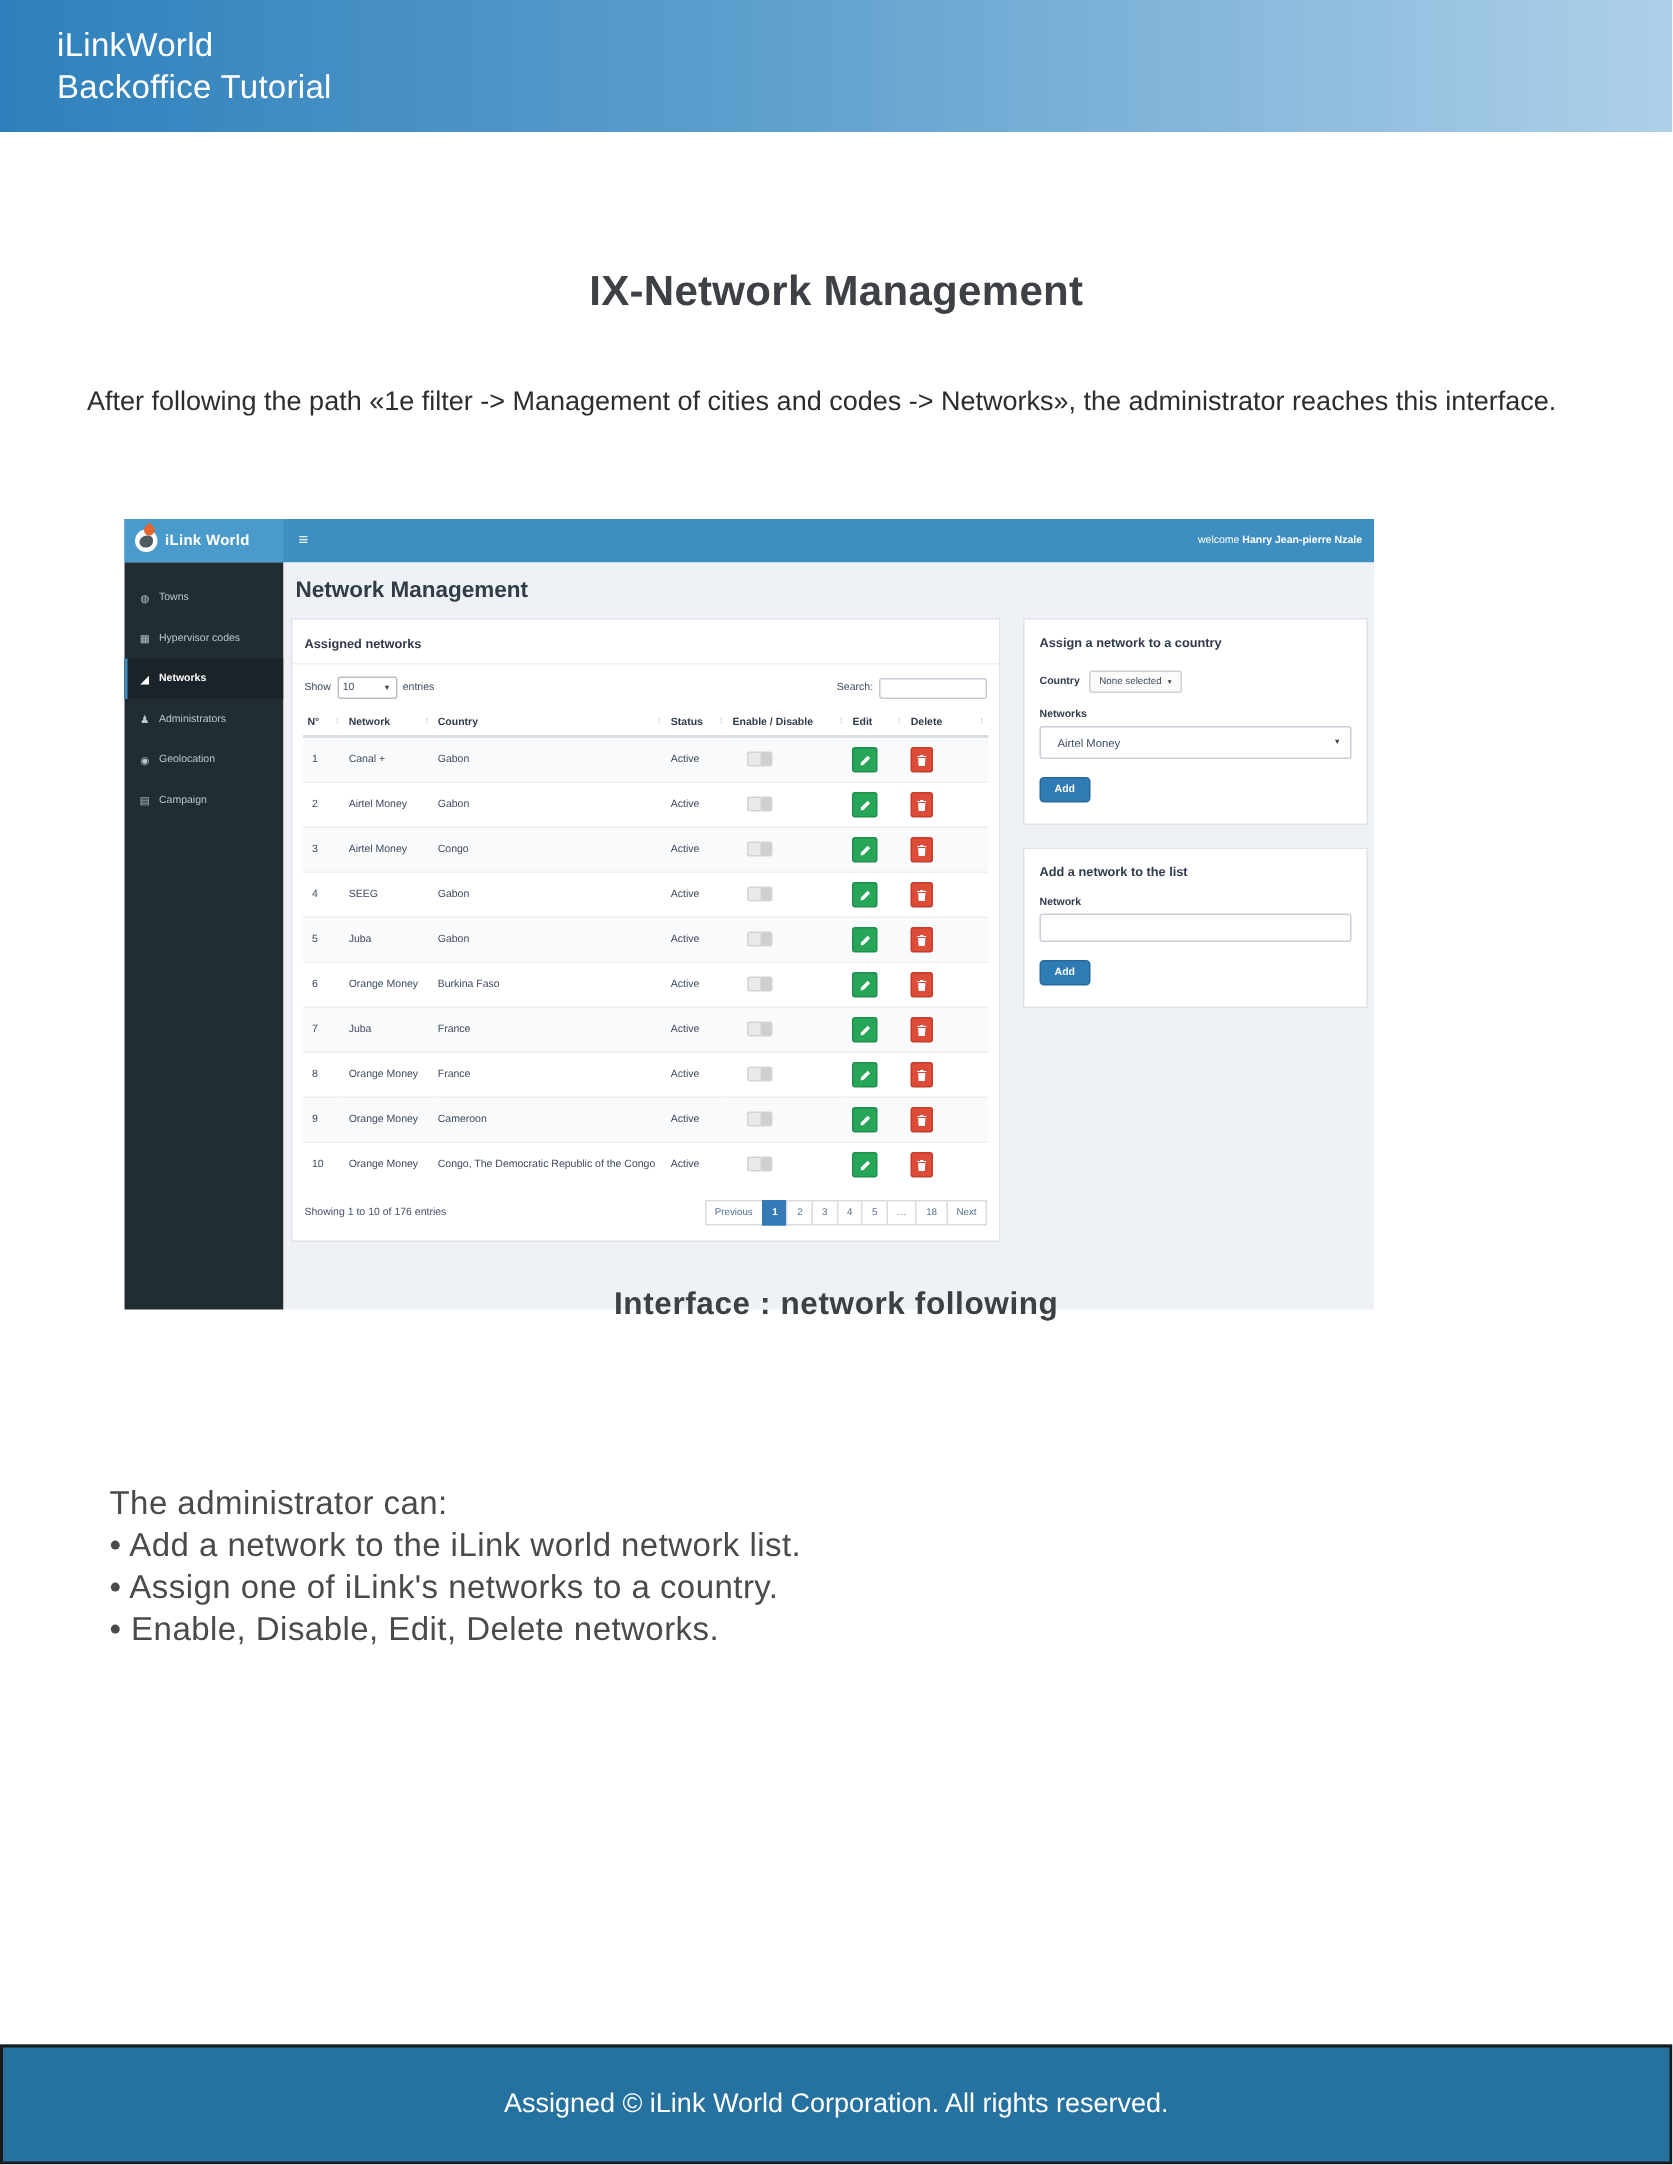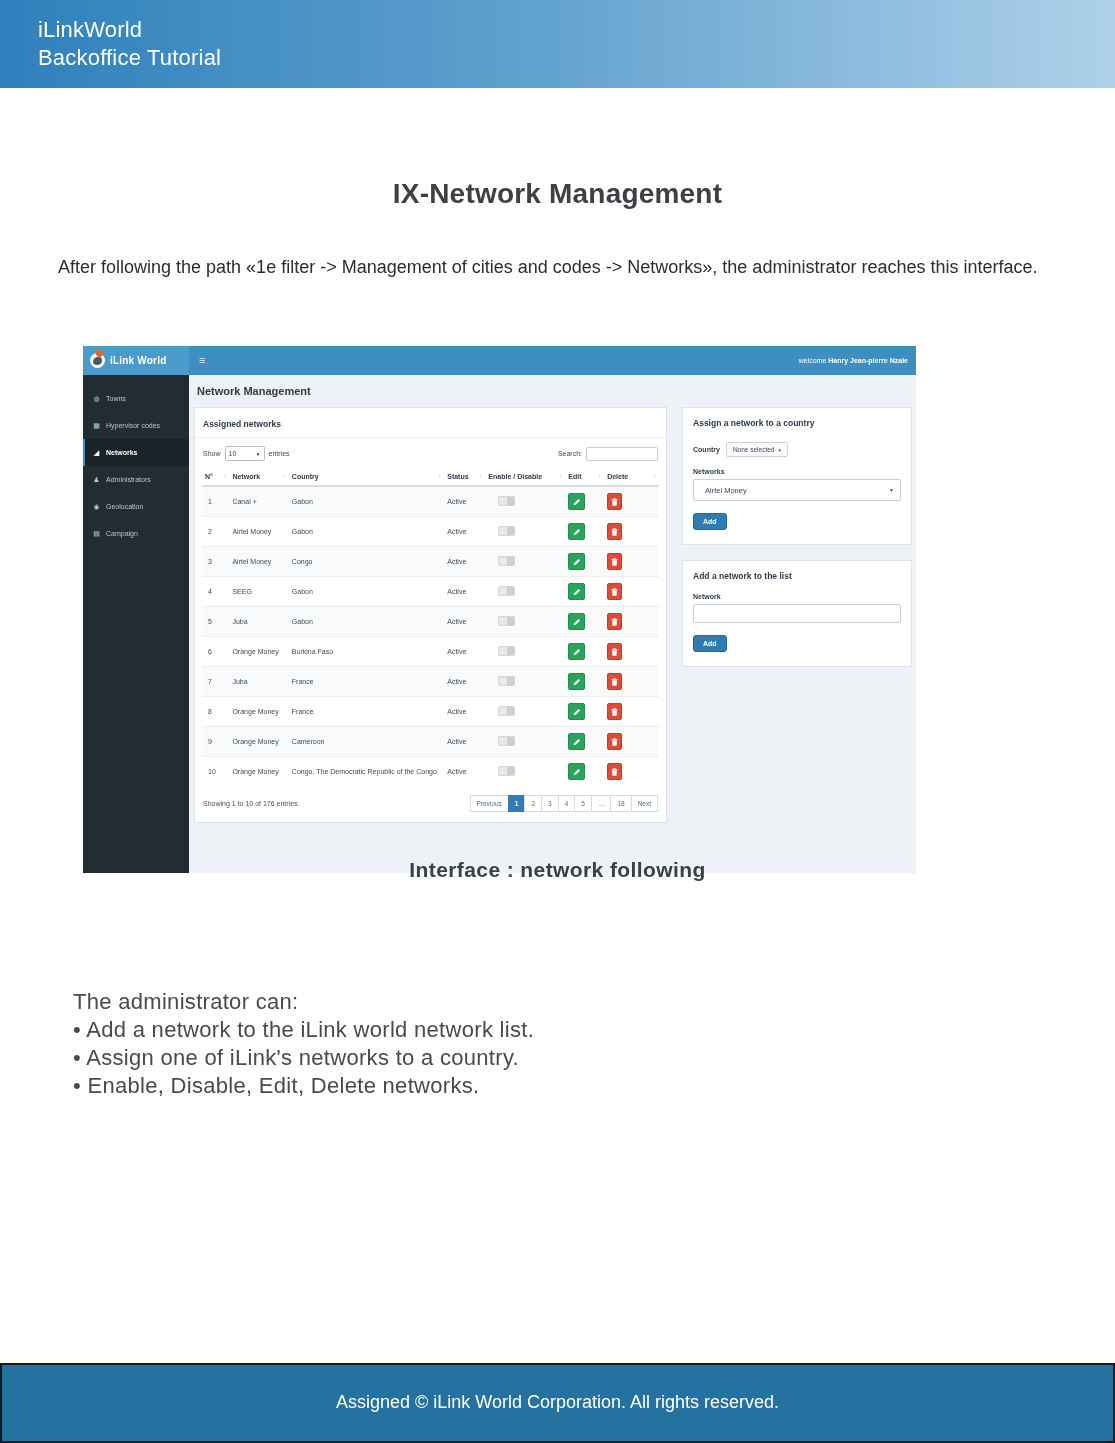--- a/index.html
+++ b/index.html
@@ -31,21 +31,21 @@
   .welcome{margin-left:auto;align-self:center;padding-right:8px;color:#fff;font-size:7px;}
   .welcome .wname{font-weight:700;}
 
   .sidebar{position:absolute;left:0;top:29px;bottom:0;width:106px;background:#222d32;padding-top:10px;box-sizing:border-box;}
   .side-item{display:flex;align-items:center;gap:5px;height:27px;padding-left:9px;color:#b8c7ce;font-size:7px;cursor:pointer;}
   .side-item .s-icon{width:9px;text-align:center;font-size:7px;flex:0 0 auto;}
   .side-item.active{background:#1a2327;color:#fff;border-left:2px solid #3e8ec2;padding-left:7px;font-weight:700;}
 
   .content{position:absolute;left:106px;top:29px;right:0;bottom:0;background:#eef1f6;box-sizing:border-box;
     padding:8px 4px 0 5px;}
-  .page-heading{font-size:11px;font-weight:700;color:#323c46;margin:2px 0 10px 3px;}
+  .page-heading{font-size:15px;font-weight:700;color:#323c46;margin:2px 0 10px 3px;}
   .main-row{display:flex;gap:15px;}
   .panel{background:#fff;border:1px solid #dfe3e9;box-sizing:border-box;}
   .panel-assigned{width:553px;}
   .p-title{font-size:8.5px;font-weight:700;color:#2f3b4c;padding:11px 8px 8px;}
   .panel-assigned .p-title{border-bottom:1px solid #edeff2;}
 
   .controls{display:flex;align-items:center;padding:8px;font-size:7px;color:#3c4b5e;}
   .show-select{display:inline-flex;align-items:center;justify-content:space-between;width:40px;height:15px;
     border:1px solid #b9bfc7;border-radius:2px;margin:0 4px;padding:0 3px;background:#fff;box-sizing:border-box;cursor:pointer;}
   .car{font-size:5px;color:#444;}

